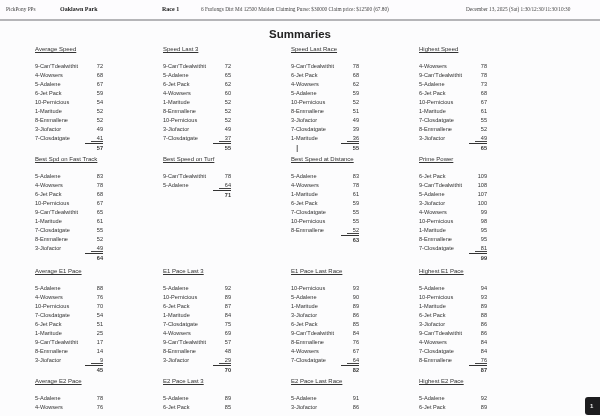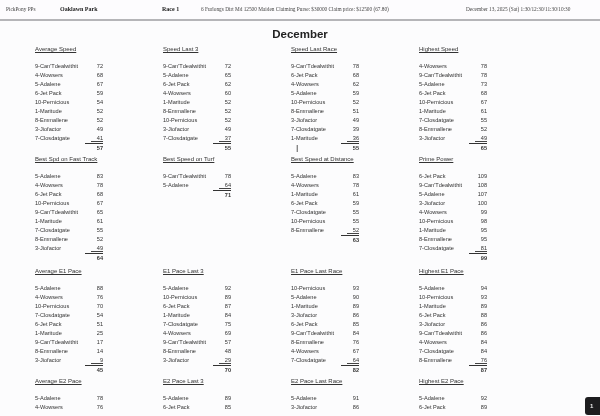--- a/index.html
+++ b/index.html
@@ -28,21 +28,21 @@
 <body>
 
 <div class="topbar">
   <span class="tb-app">PickPony PPs</span>
   <span class="tb-track">Oaklawn Park</span>
   <span class="tb-race">Race 1</span>
   <span class="tb-cond">6 Furlongs Dirt Md 12500 Maiden Claiming Purse: $30000 Claim price: $12500 (67.80)</span>
   <span class="tb-date">December 13, 2025 (Sat) 1:30/12:30/11:30/10:30</span>
 </div>
 
-<div class="page-title">December</div>
+<div class="page-title">Summaries</div>
 
 <div id="sections">
     <div class="section" style="left: 35px; top: 46px;">
       <div class="sec-title">Average Speed</div>
       <div class="rows">
         <div class="row">
           <span class="name">9-Can'Tdealwithit</span>
           <span class="val">72</span>
         </div>
         <div class="row">

